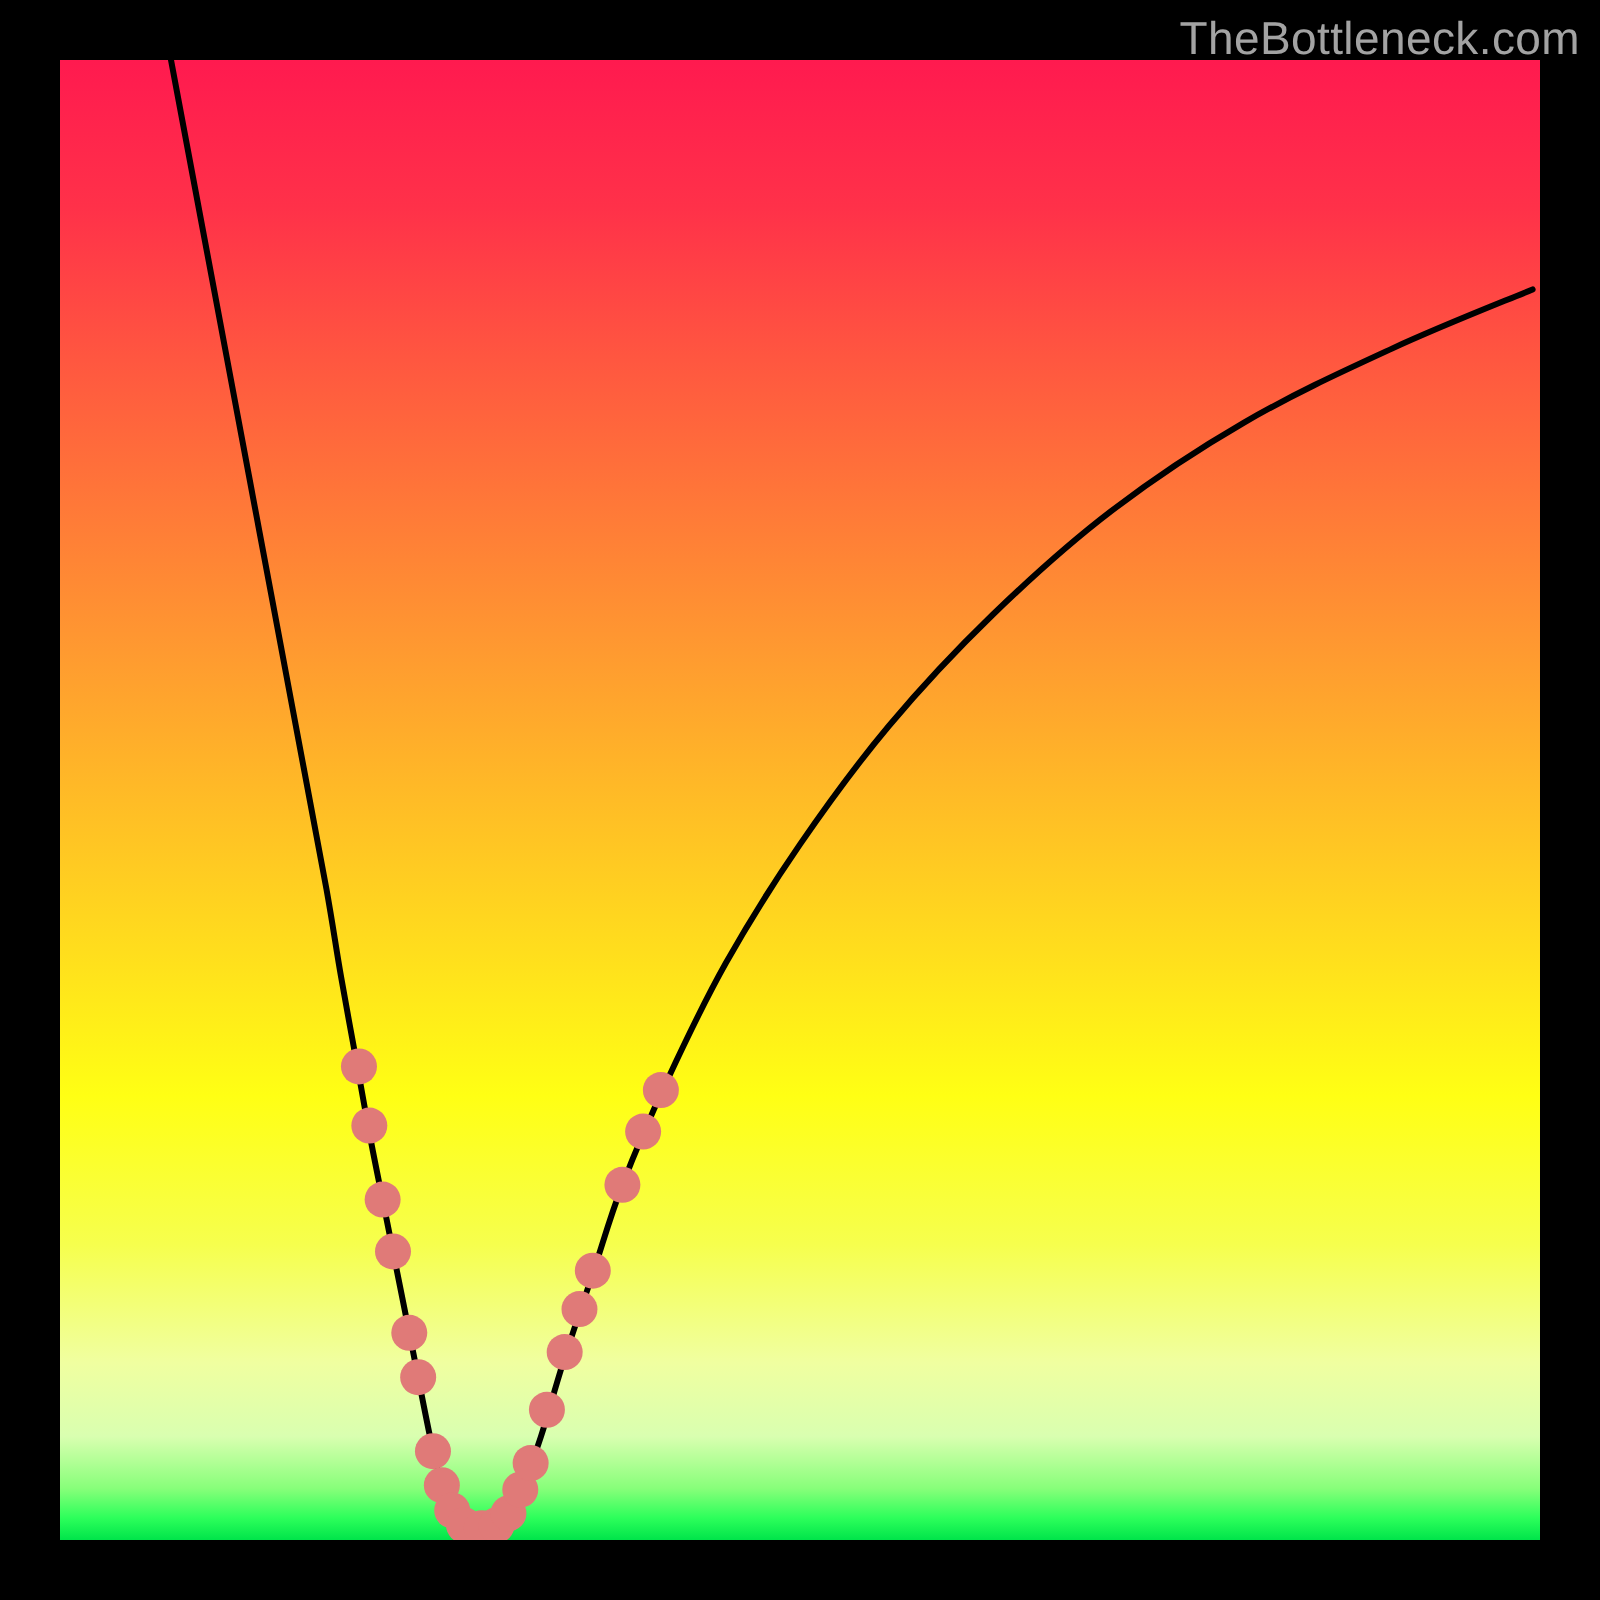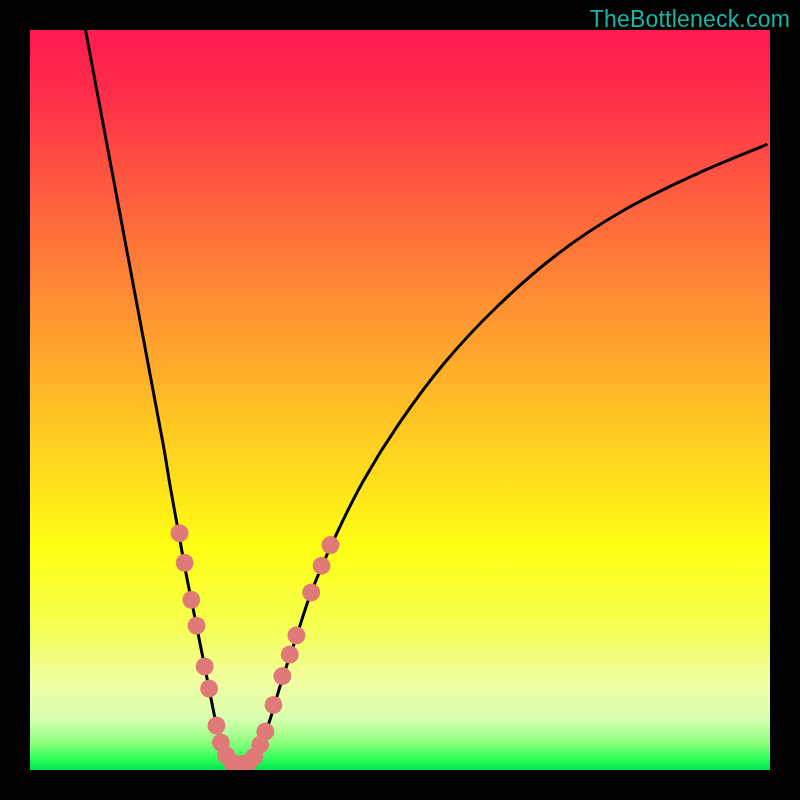--- a/index.html
+++ b/index.html
@@ -21,21 +21,21 @@
     left: 30px;
     top: 30px;
     width: 740px;
     height: 740px;
     overflow: hidden;
   }
   .watermark {
     position: absolute;
     top: 6px;
     right: 10px;
-    color: #14b8a6;
+    color: #a3a3a3;
     font-size: 23px;
     font-weight: 500;
     letter-spacing: 0.2px;
     z-index: 50;
   }
   svg {
     display: block;
   }
 </style>
 </head>

